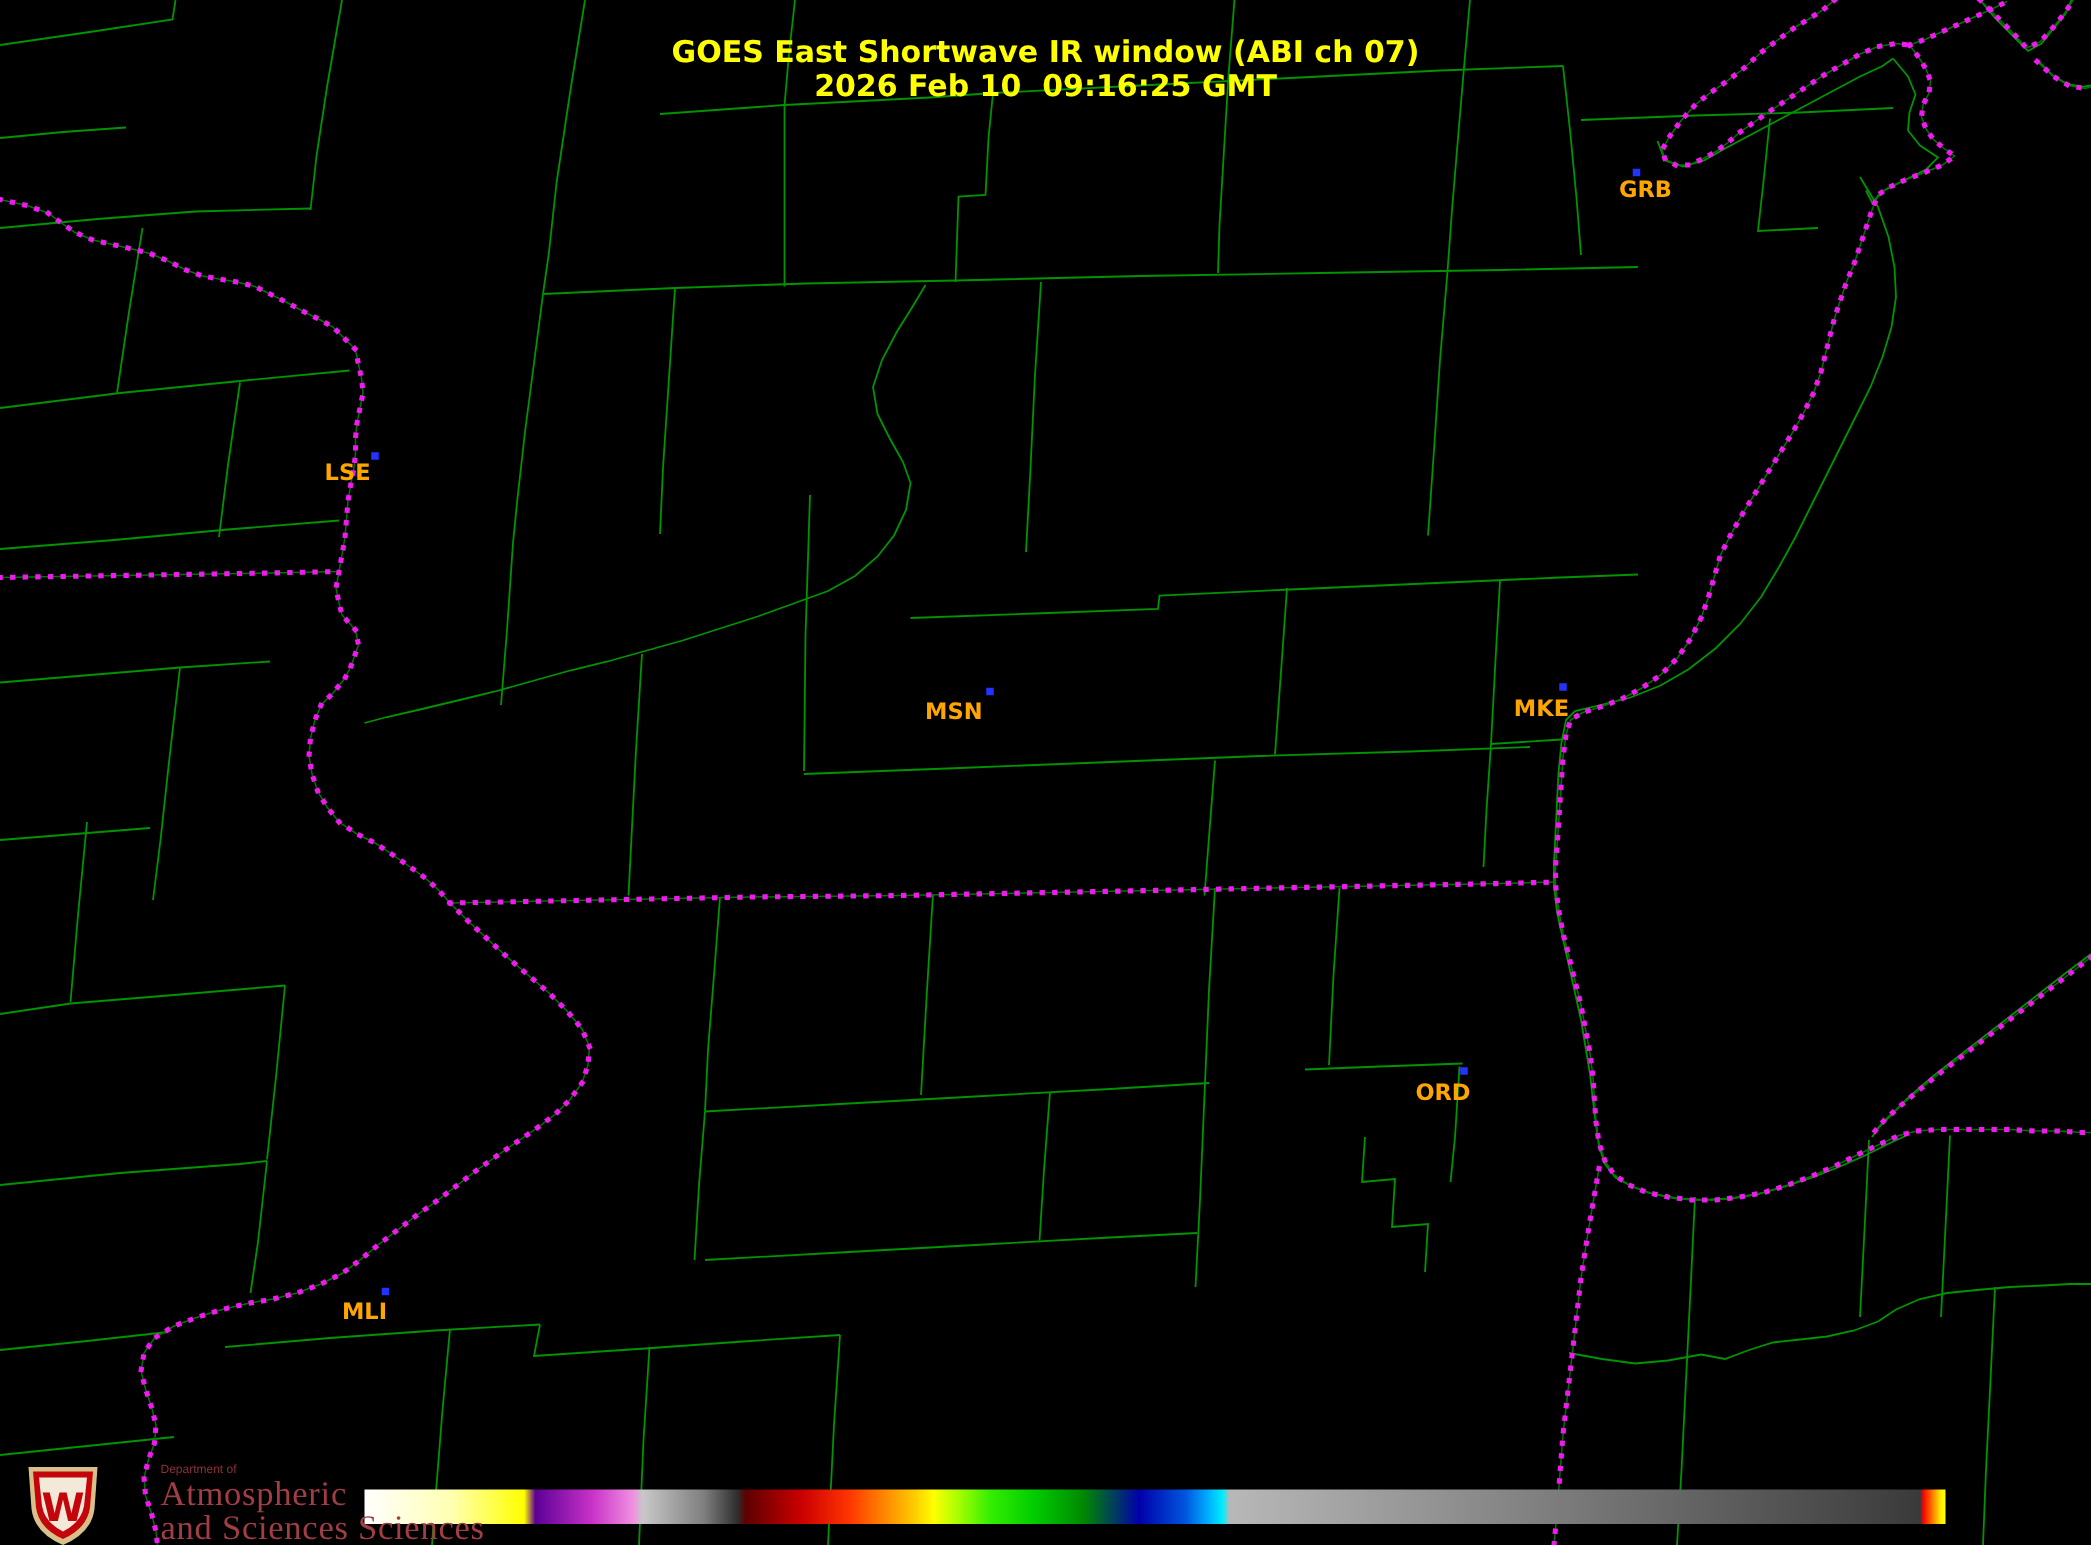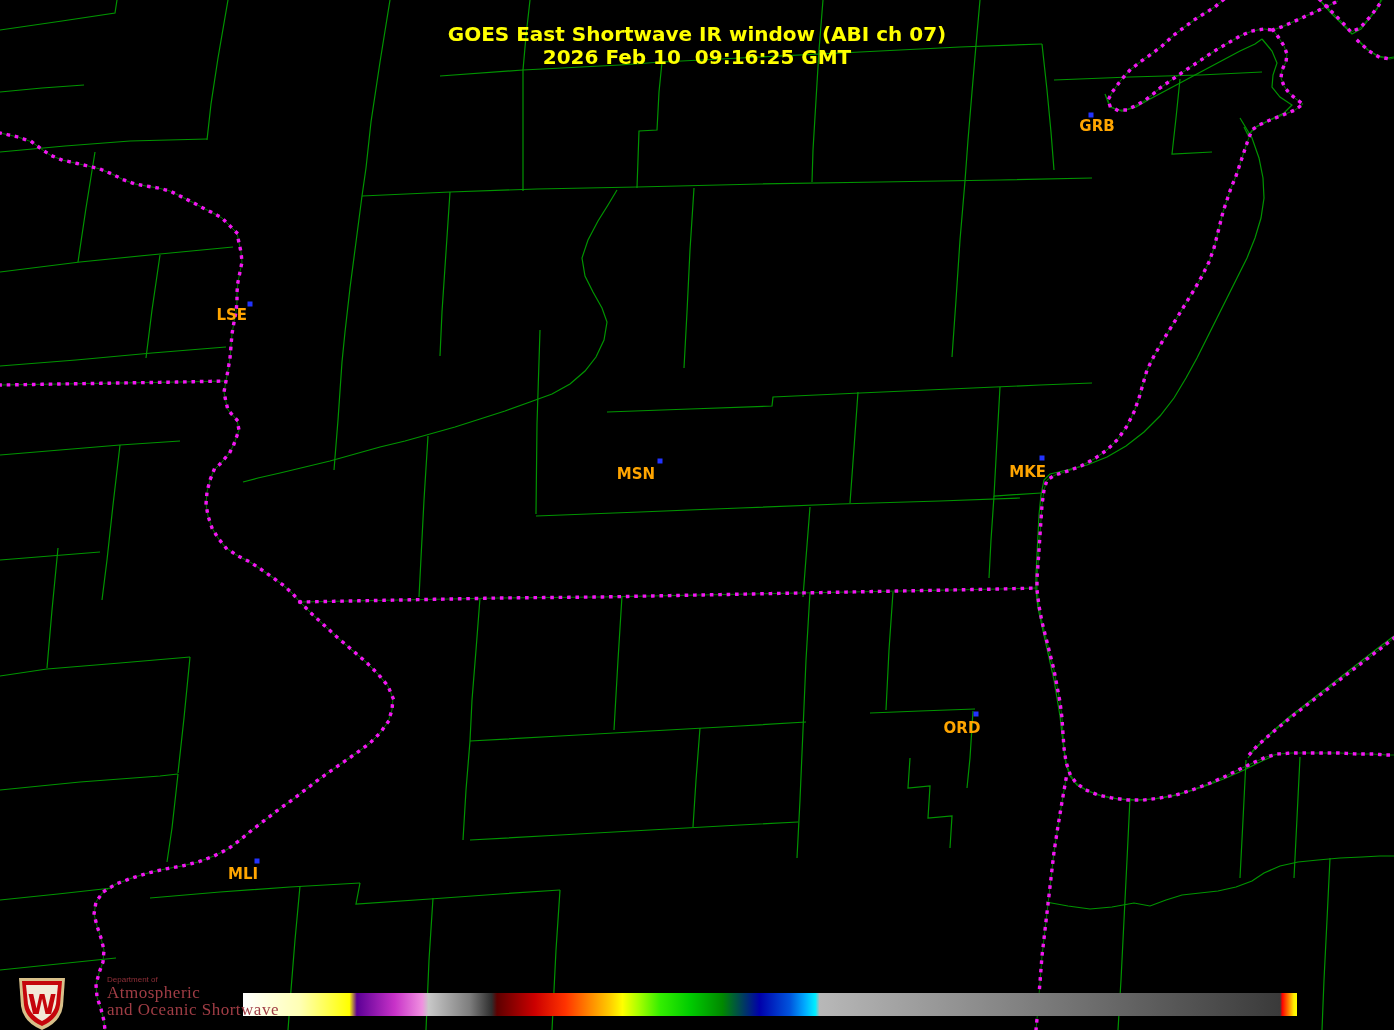--- a/index.html
+++ b/index.html
@@ -5,21 +5,21 @@
   html,body{margin:0;padding:0;background:#000;}
   #screen{position:relative;width:1394px;height:1030px;background:#000;overflow:hidden;
           font-family:"DejaVu Sans","Liberation Sans",sans-serif;}
   #map-svg{position:absolute;left:0;top:0;}
   text{font-family:"DejaVu Sans","Liberation Sans",sans-serif;}
   .title-line{fill:#ffff00;font-size:20px;font-weight:bold;white-space:pre;}
   .station-label{font-size:15px;font-weight:bold;}
   #logo{position:absolute;left:5px;bottom:0;height:54px;display:flex;align-items:flex-start;}
   #logo-text{margin-left:28px;line-height:1;}
   .logo-dept{font-size:8px;color:#8f2f38;font-family:Liberation Sans, sans-serif;}
-  .logo-big{font-size:17px;color:#a03d45;font-family:"Liberation Serif",serif;letter-spacing:0.5px;}
+  .logo-big{font-size:23px;color:#a03d45;font-family:"Liberation Serif",serif;letter-spacing:0.5px;}
 </style>
 </head>
 <body>
 
 <div id="screen">
   <svg id="map-svg" width="1394" height="1030" viewBox="0 0 1394 1030">
     <defs>
       <linearGradient id="cbar-grad" x1="0" y1="0" x2="1" y2="0">
           <stop offset="0%" stop-color="#ffffff"></stop>
           <stop offset="5.4%" stop-color="#ffffb4"></stop>
@@ -178,16 +178,16 @@
   <div id="logo">
     <svg width="74" height="54" viewBox="0 0 74 54">
       <path d="M14 2 L60 2 L58 30 Q56 46 37 54 Q18 46 16 30 Z" fill="#d8c08a"></path>
       <path d="M17 5 L57 5 L55 29 Q53 43 37 50 Q21 43 19 29 Z" fill="#c5050c"></path>
       <path d="M21 9 L53 9 L51 28 Q49 39 37 45 Q25 39 23 28 Z" fill="#f2e9d8"></path>
       <text x="37" y="38" text-anchor="middle" font-size="26" font-weight="bold" font-family="Liberation Serif, serif" fill="#c5050c">W</text>
     </svg>
     <div id="logo-text">
       <div class="logo-dept">Department of</div>
       <div class="logo-big" style="color: rgb(160, 61, 69);">Atmospheric</div>
-      <div class="logo-big" style="color: rgb(160, 61, 69);">and Oceanic Shortwave</div>
+      <div class="logo-big" style="color: rgb(160, 61, 69);">and Sciences Sciences</div>
     </div>
   </div>
 </div>
 
 </body></html>

